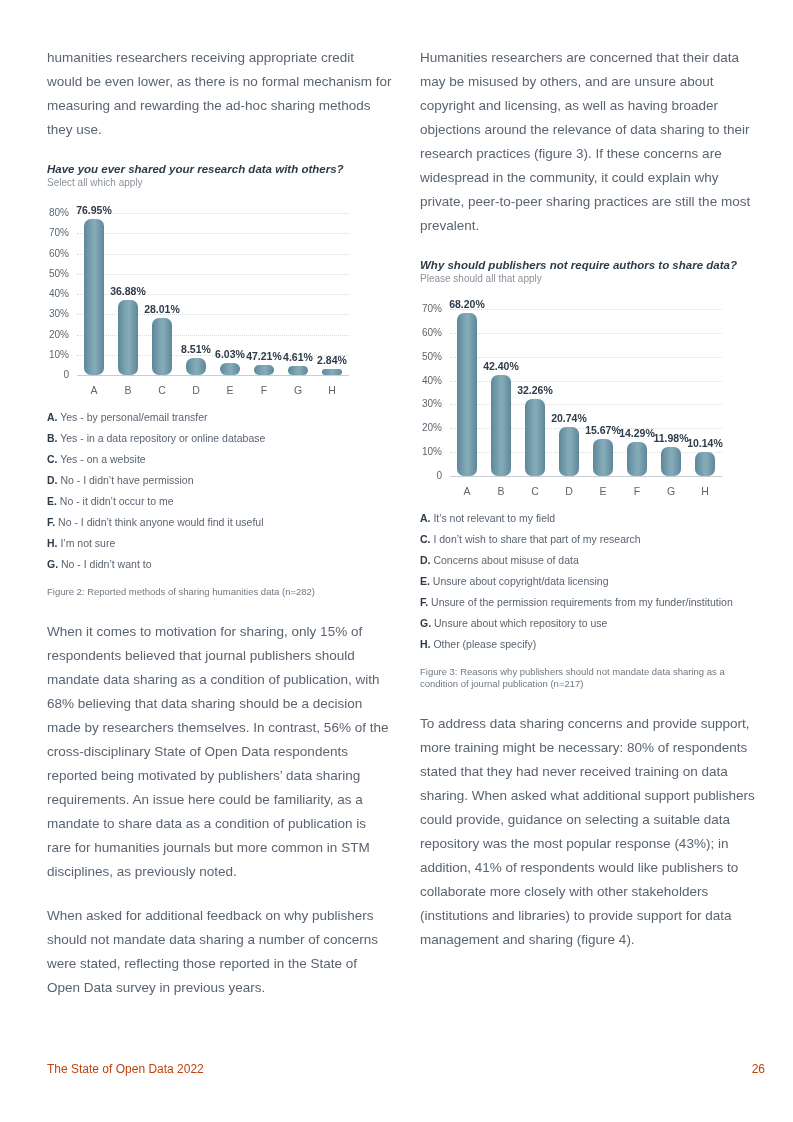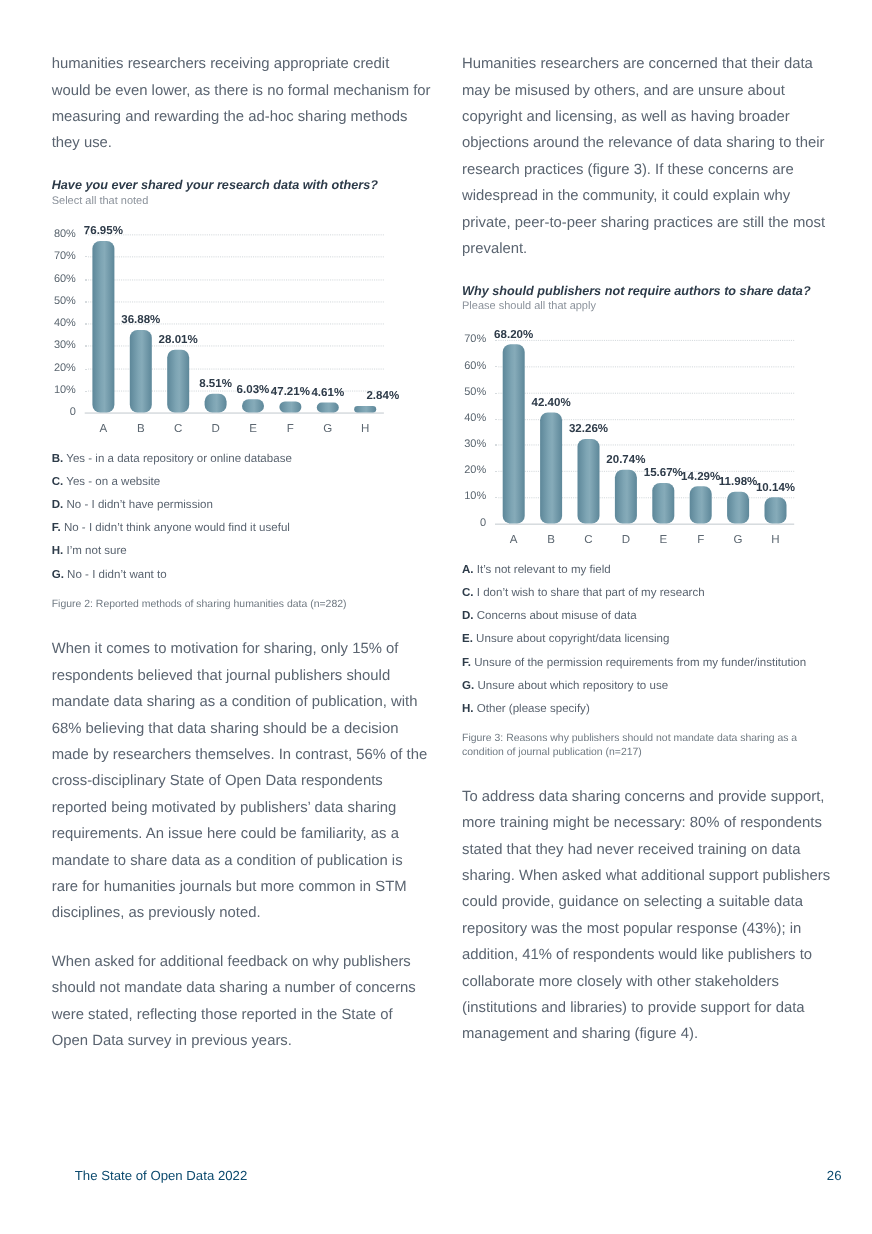--- a/index.html
+++ b/index.html
@@ -98,36 +98,35 @@
     color:#6f7982;
     max-width:320px;
   }
   .footer{
     position:absolute;
     left:47px;right:28px;top:1062px;
     display:flex;
     justify-content:space-between;
     align-items:baseline;
     font-size:12px;
-    color:#0c4a6e;
-    margin-left:21px;
+    color:#c2410c;
   }
 </style>
 </head>
 <body>
 
 <div class="page">
   <div class="columns">
 
     <div class="col">
       <p class="body">humanities researchers receiving appropriate credit would be even lower, as there is no formal mechanism for measuring and rewarding the ad-hoc sharing methods they use.</p>
 
       <div class="chart-block">
         <div class="chart-title">Have you ever shared your research data with others?</div>
-        <div class="chart-subtitle">Select all that noted</div>
+        <div class="chart-subtitle">Select all which apply</div>
         <div class="chart" style="height: 204px;">
             <div class="plot" style="left: 30px; right: 0px; top: 18px; height: 162px;">
               <div class="baseline" style="top: 162px;"></div>
               <div class="gridline" style="top: 141.75px;"></div>
               <div class="gridline" style="top: 121.5px;"></div>
               <div class="gridline" style="top: 101.25px;"></div>
               <div class="gridline" style="top: 81px;"></div>
               <div class="gridline" style="top: 60.75px;"></div>
               <div class="gridline" style="top: 40.5px;"></div>
               <div class="gridline" style="top: 20.25px;"></div>
@@ -147,37 +146,39 @@
               <div class="bar" style="left: 56.25%; height: 12.2107px;"></div>
               <div class="bar-value" style="left: 56.25%; bottom: 15.2107px;">6.03%</div>
               <div class="xtick" style="left: 56.25%; top: 171px;">E</div>
               <div class="bar" style="left: 68.75%; height: 10.044px;"></div>
               <div class="bar-value" style="left: 68.75%; bottom: 13.044px;">47.21%</div>
               <div class="xtick" style="left: 68.75%; top: 171px;">F</div>
               <div class="bar" style="left: 81.25%; height: 9.33525px;"></div>
               <div class="bar-value" style="left: 81.25%; bottom: 12.3353px;">4.61%</div>
               <div class="xtick" style="left: 81.25%; top: 171px;">G</div>
               <div class="bar" style="left: 93.75%; height: 5.751px;"></div>
-              <div class="bar-value" style="left: 93.75%; bottom: 8.751px; margin-left: 16px;">2.84%</div>
+              <div class="bar-value" style="left: 93.75%; bottom: 8.751px;">2.84%</div>
               <div class="xtick" style="left: 93.75%; top: 171px;">H</div>
             </div>
             <div class="ytick" style="left: 0px; width: 22px; top: 174px;">0</div>
             <div class="ytick" style="left: 0px; width: 22px; top: 153.75px;">10%</div>
             <div class="ytick" style="left: 0px; width: 22px; top: 133.5px;">20%</div>
             <div class="ytick" style="left: 0px; width: 22px; top: 113.25px;">30%</div>
             <div class="ytick" style="left: 0px; width: 22px; top: 93px;">40%</div>
             <div class="ytick" style="left: 0px; width: 22px; top: 72.75px;">50%</div>
             <div class="ytick" style="left: 0px; width: 22px; top: 52.5px;">60%</div>
             <div class="ytick" style="left: 0px; width: 22px; top: 32.25px;">70%</div>
             <div class="ytick" style="left: 0px; width: 22px; top: 12px;">80%</div>
           </div>
         <div class="legend">
+            <div class="legend-item"><span class="legend-letter">A.</span><span> Yes - by personal/email transfer</span></div>
             <div class="legend-item"><span class="legend-letter">B.</span><span> Yes - in a data repository or online database</span></div>
             <div class="legend-item"><span class="legend-letter">C.</span><span> Yes - on a website</span></div>
             <div class="legend-item"><span class="legend-letter">D.</span><span> No - I didn’t have permission</span></div>
+            <div class="legend-item"><span class="legend-letter">E.</span><span> No - it didn’t occur to me</span></div>
             <div class="legend-item"><span class="legend-letter">F.</span><span> No - I didn’t think anyone would find it useful</span></div>
             <div class="legend-item"><span class="legend-letter">H.</span><span> I’m not sure</span></div>
             <div class="legend-item"><span class="legend-letter">G.</span><span> No - I didn’t want to</span></div>
           </div>
         <div class="figure-caption">Figure 2: Reported methods of sharing humanities data (n=282)</div>
       </div>
 
       <p class="body">When it comes to motivation for sharing, only 15% of respondents believed that journal publishers should mandate data sharing as a condition of publication, with 68% believing that data sharing should be a decision made by researchers themselves. In contrast, 56% of the cross-disciplinary State of Open Data respondents reported being motivated by publishers’ data sharing requirements. An issue here could be familiarity, as a mandate to share data as a condition of publication is rare for humanities journals but more common in STM disciplines, as previously noted.</p>
       <p class="body">When asked for additional feedback on why publishers should not mandate data sharing a number of concerns were stated, reflecting those reported in the State of Open Data survey in previous years.</p>
     </div>

